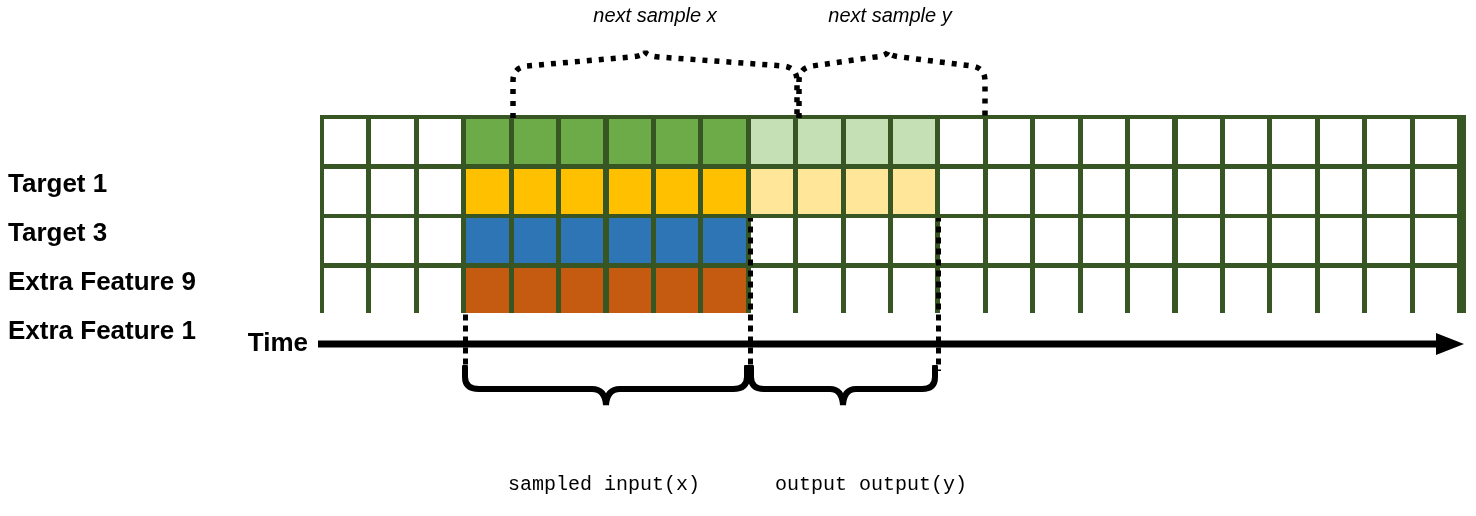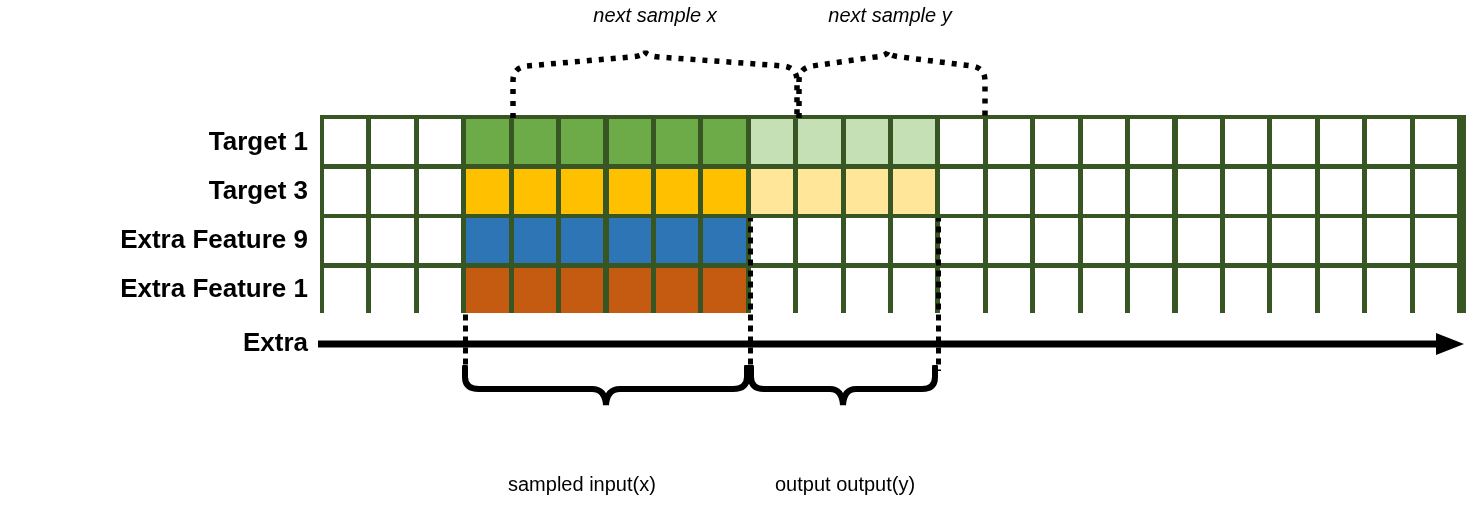--- a/index.html
+++ b/index.html
@@ -18,23 +18,23 @@
     position:absolute; left:12px; top:2px;
     font-size:30px; font-weight:700; color:#000;
     letter-spacing:0px; white-space:nowrap;
   }
 
   
   .row-label {
     position:absolute;
     right:1168px;            
     width:300px;
-    text-align:right;
     font-size:26px; font-weight:700; color:#000;
     white-space:nowrap;
+    margin-top:42px;
   }
 
   
   .grid {
     position:absolute;
     left:320px; top:115px;
     width:1146px; height:198px;
     background:#375623;            
     border:4px solid #375623;
   }
@@ -65,21 +65,21 @@
 
   
   .botbrace { position:absolute; }
 
   
   .caption {
     position:absolute;
     font-size:20px; font-weight:400; color:#000;
     line-height:25px; white-space:pre;
   }
-  .caption .line { display:block; }
+  .caption .line { display:block;font-family:Liberation Mono, monospace; }
 
   
   .vdot { position:absolute; width:5px; background-image:linear-gradient(#000 52%, rgba(0,0,0,0) 0%);
           background-position:left; background-size:5px 11px; background-repeat:repeat-y; }
 </style>
 </head>
 <body>
 
 <div id="stage">
 
@@ -207,21 +207,21 @@
   <div class="brace-label" style="left:800px; top:4px; width:180px;">next sample y</div>
   <div class="brace-label" style="left:565px; top:4px; width:180px;">next sample x</div>
 
   <div class="vdot" style="left:748px; top:218px; height:94px;"></div>
   <div class="vdot" style="left:936px; top:218px; height:94px;"></div>
 
   <div class="vdot" style="left:463px; top:313px; height:58px;"></div>
   <div class="vdot" style="left:748px; top:313px; height:58px;"></div>
   <div class="vdot" style="left:936px; top:313px; height:58px;"></div>
 
-  <div class="time-label">Extra</div>
+  <div class="time-label">Time</div>
   <svg class="time-axis" width="1150" height="30">
     <line x1="0" y1="14" x2="1122" y2="14" stroke="#000" stroke-width="7"></line>
     <polygon points="1118,3 1146,14 1118,25" fill="#000"></polygon>
   </svg>
 
   <svg class="botbrace" style="left:455px; top:365px;" width="310" height="48">
     <path d="M 10,2 L 10,12 Q 10,24 24,24 L 137,24 Q 150,24 151,40 Q 152,24 165,24 L 278,24 Q 292,24 292,12 L 292,2" fill="none" stroke="#000" stroke-width="6" stroke-linecap="round"></path>
   </svg>
 
   <svg class="botbrace" style="left:742px; top:365px;" width="210" height="48">

